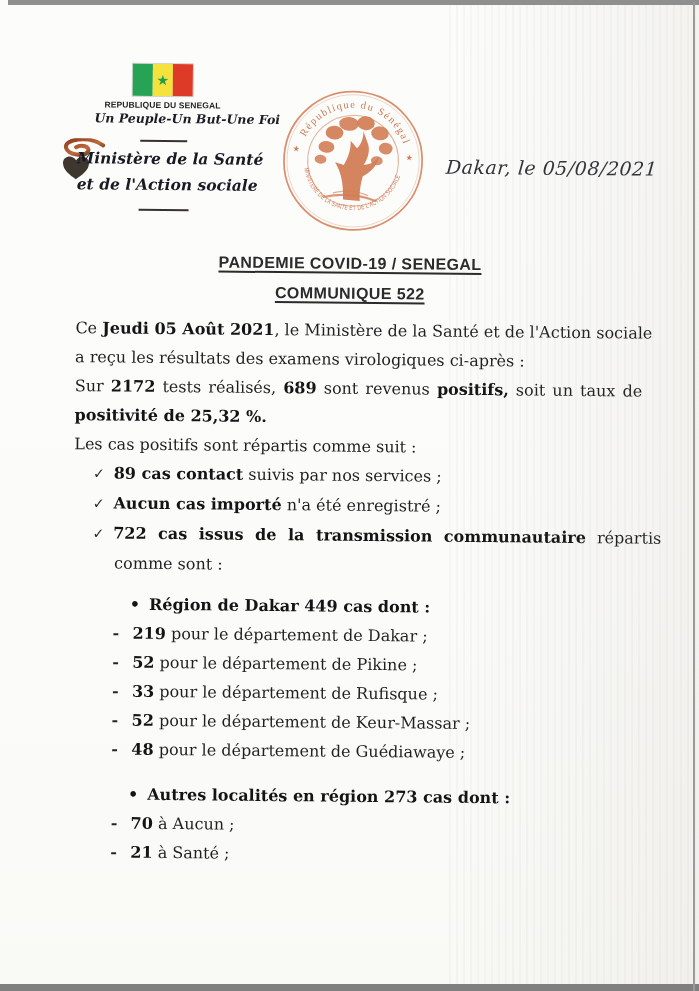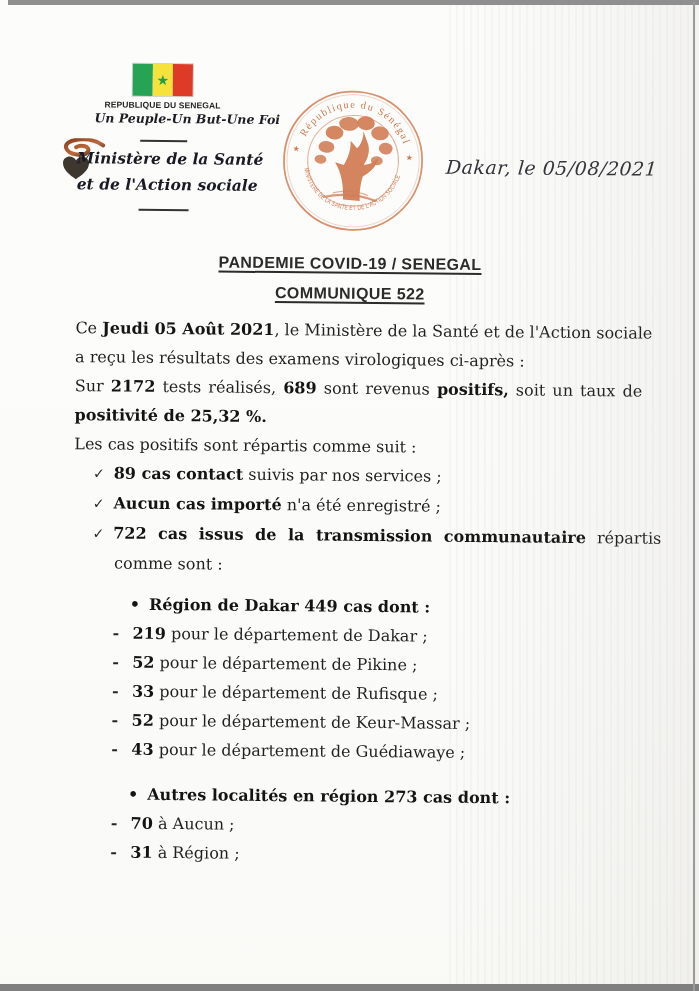--- a/index.html
+++ b/index.html
@@ -143,24 +143,24 @@
         <div class="bl para"><span>Les cas positifs sont répartis comme suit :</span></div>
         <div class="bl check"><span class="marker">✓</span><b>89 cas contact</b><span> suivis par nos services ;</span></div>
         <div class="bl check"><span class="marker">✓</span><b>Aucun cas importé</b><span> n'a été enregistré ;</span></div>
         <div class="bl check" style="word-spacing: 6px;"><span class="marker">✓</span><b>722 cas issus de la transmission communautaire</b><span> répartis</span></div>
         <div class="bl cont"><span>comme sont :</span></div>
         <div class="bl bullet" style="margin-top: 12px;"><span class="marker">•</span><b>Région de Dakar 449 cas dont :</b></div>
         <div class="bl dash"><span class="marker">-</span><b>219</b><span> pour le département de Dakar ;</span></div>
         <div class="bl dash"><span class="marker">-</span><b>52</b><span> pour le département de Pikine ;</span></div>
         <div class="bl dash"><span class="marker">-</span><b>33</b><span> pour le département de Rufisque ;</span></div>
         <div class="bl dash"><span class="marker">-</span><b>52</b><span> pour le département de Keur-Massar ;</span></div>
-        <div class="bl dash"><span class="marker">-</span><b>43</b><span> pour le département de Guédiawaye ;</span></div>
+        <div class="bl dash"><span class="marker">-</span><b>48</b><span> pour le département de Guédiawaye ;</span></div>
         <div class="bl bullet" style="margin-top: 16px;"><span class="marker">•</span><b>Autres localités en région 273 cas dont :</b></div>
         <div class="bl dash"><span class="marker">-</span><b>70</b><span> à Aucun ;</span></div>
-        <div class="bl dash"><span class="marker">-</span><b>31</b><span> à Région ;</span></div>
+        <div class="bl dash"><span class="marker">-</span><b>21</b><span> à Santé ;</span></div>
       </div>
 
   </div>
 
   <div class="streaks"></div>
   <div class="scan-top"></div>
   <div class="scan-bottom"></div>
   <div class="scan-right"></div>
 </div>
 

